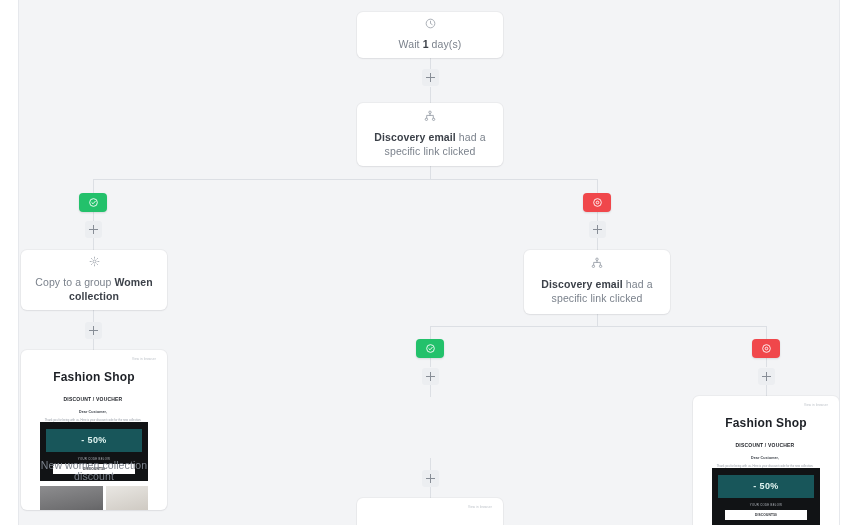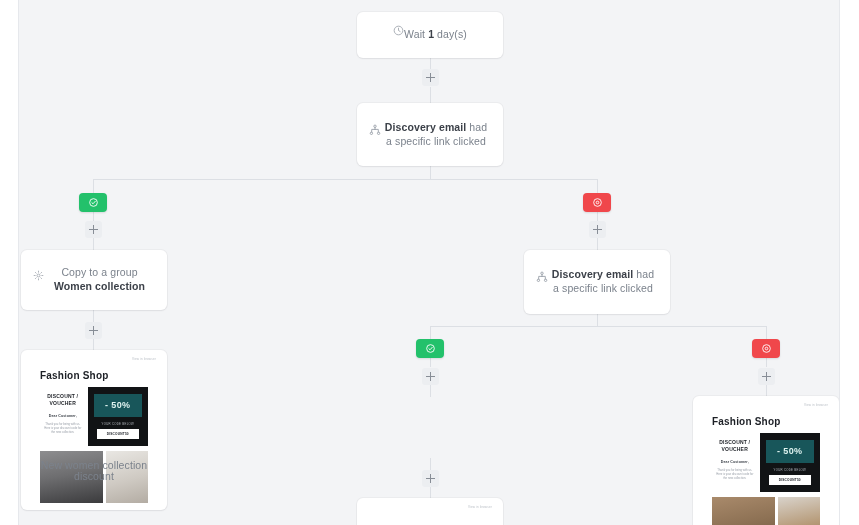--- a/index.html
+++ b/index.html
@@ -25,21 +25,21 @@
   .conn.v { width: 1px; }
   .conn.h { height: 1px; }
 
   
   .node {
     position: absolute;
     background: #ffffff;
     border-radius: 6px;
     box-shadow: 0 1px 2px rgba(16,24,40,.06), 0 0 0 1px rgba(16,24,40,.035);
     display: flex;
-    flex-direction: row;
+    flex-direction: column;
     align-items: center;
     justify-content: center;
     padding: 11px 12px 13px;
   }
   .node-icon {
     color: #9aa0a9;
     margin-bottom: 8px;
     display: flex;
     align-items: center;
     justify-content: center;
@@ -90,24 +90,24 @@
     box-shadow: 0 1px 2px rgba(16,24,40,.06), 0 0 0 1px rgba(16,24,40,.035);
     overflow: hidden;
     padding: 7px 9px 0;
   }
   .mail-preheader {
     font-size: 3px; color: #b9bec5; text-align: right;
     letter-spacing: .2px; height: 5px; padding-right: 2px;
   }
   .mail-body { background: #ffffff; padding: 4px 10px 0; }
   .mail-brand {
-    font-size: 10px; font-weight: 700;
+    text-align: center; font-size: 12px; font-weight: 700;
     color: #1d2026; letter-spacing: .2px; padding: 4px 0 6px;
   }
-  .promo { display: flex; gap: 0; align-items: stretch; }
+  .promo { display: flex; gap: 0; align-items: stretch; flex-direction: column; }
   .promo-left {
     flex: 0 0 44%;
     padding: 6px 4px 0 2px;
     text-align: center;
   }
   .promo-title {
     font-size: 5px; font-weight: 700; color: #1d2026;
     line-height: 7px; letter-spacing: .2px;
   }
   .promo-sub {

